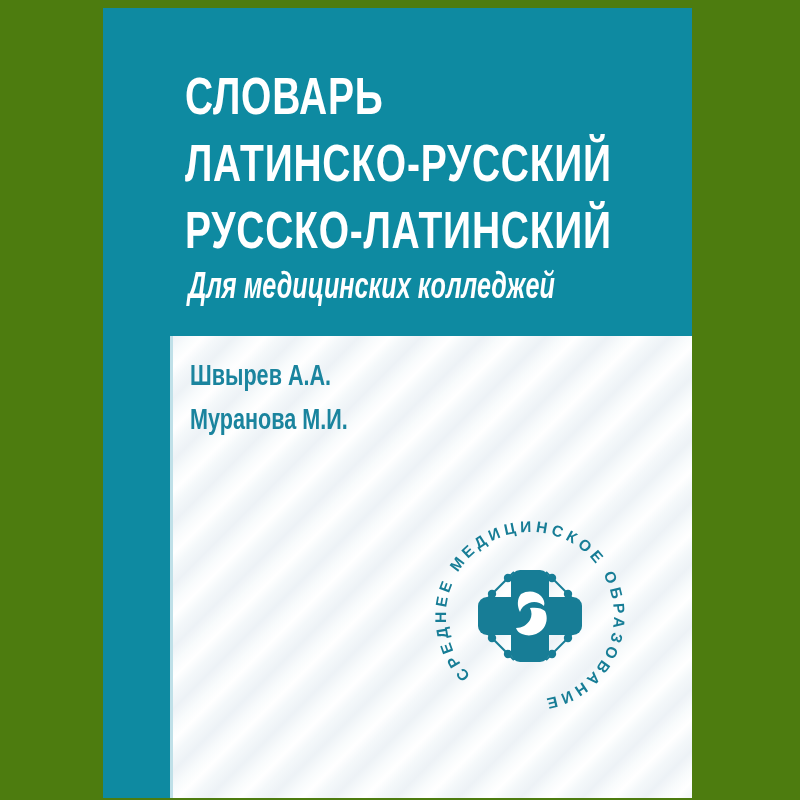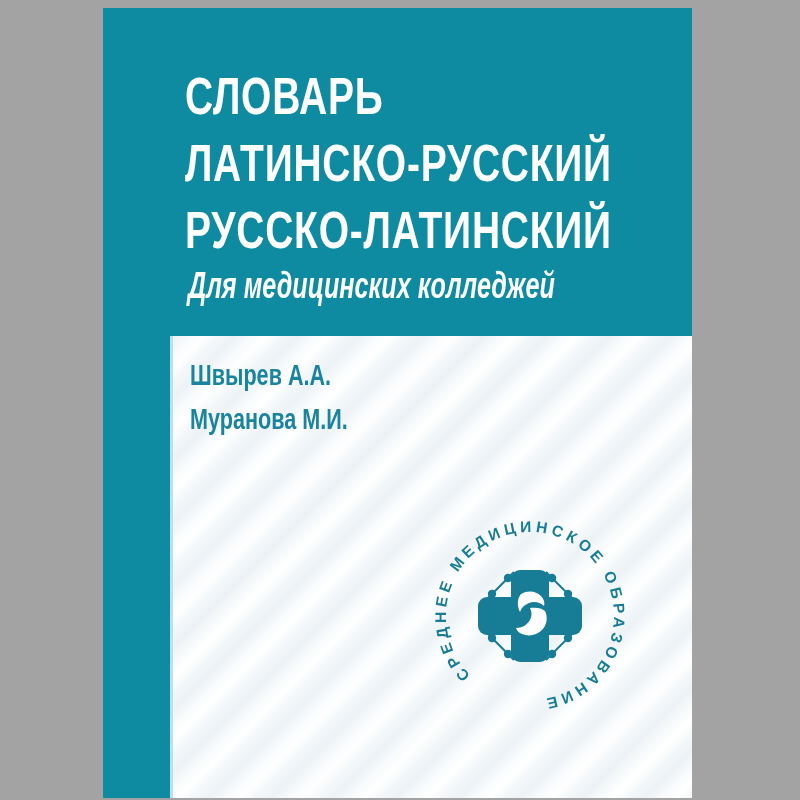--- a/index.html
+++ b/index.html
@@ -9,21 +9,21 @@
     --stripe:#edf2f6;
     --title-white:#ffffff;
     --panel-edge:#bfe0e8;
   }
   html,body{margin:0;padding:0;}
   body{
     width:800px;height:800px;background:#ffffff;
     font-family:"Liberation Sans","DejaVu Sans",sans-serif;
     position:relative;overflow:hidden;
   }
-  .page{position:absolute;inset:0;background:#a3a3a3;}
+  .page{position:absolute;inset:0;background:#4d7c0f;}
   .book{
     position:absolute;left:103px;top:8px;width:589px;height:790px;
     background:var(--cover-teal,#0e8aa1);
   }
   
   .title{
     position:absolute;left:82px;top:55px;margin:0;
     font-size:52px;line-height:67px;font-weight:bold;
     color:var(--title-white,#fff);letter-spacing:1px;
     transform:scaleX(0.75);transform-origin:left top;white-space:nowrap;

